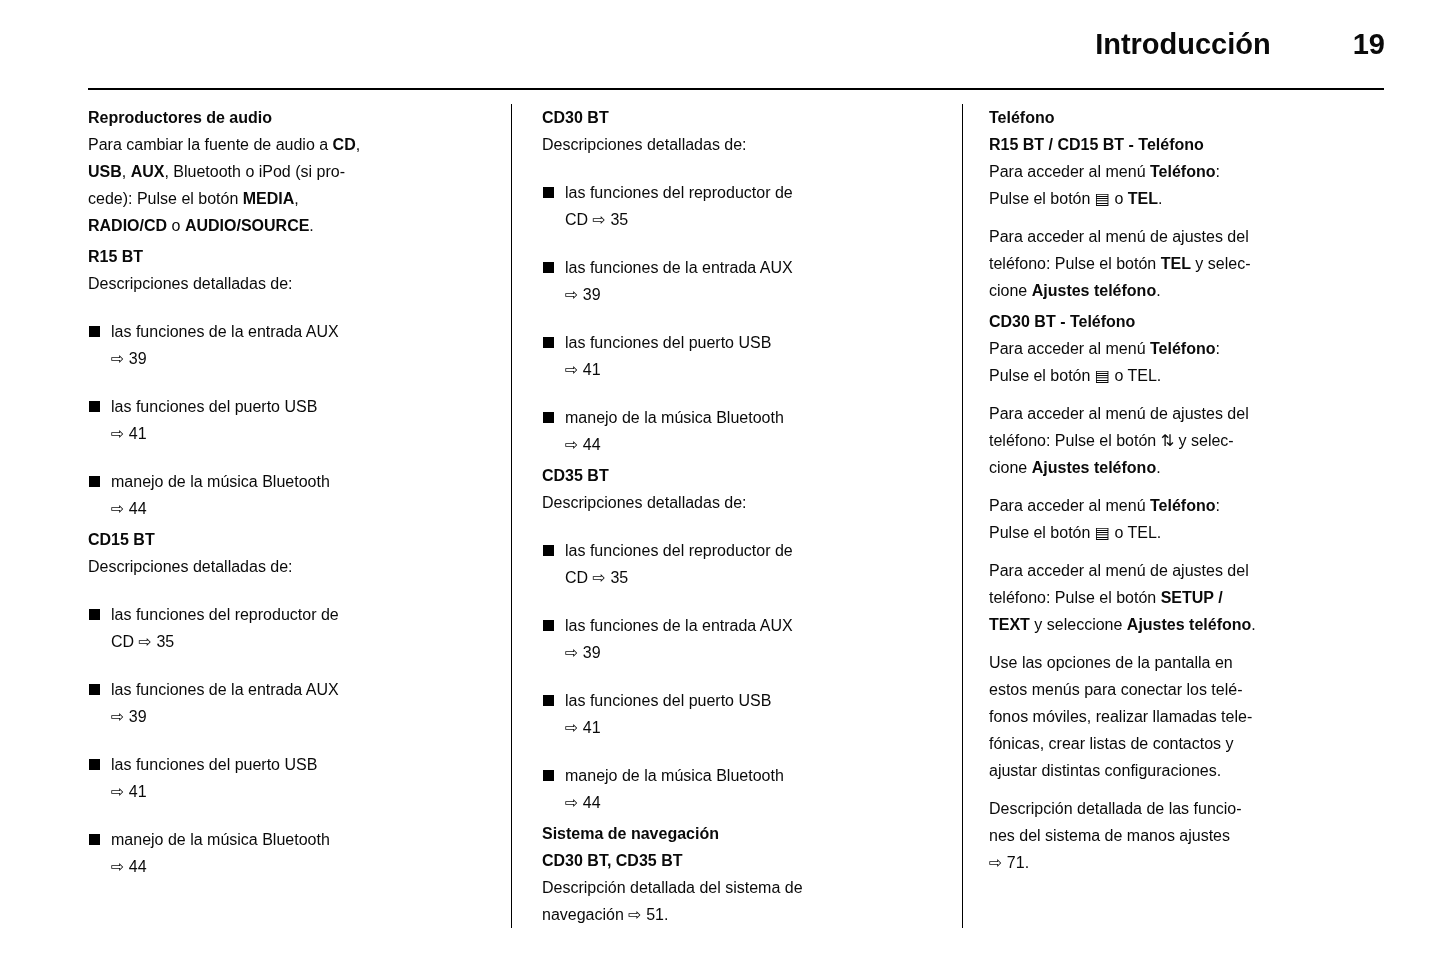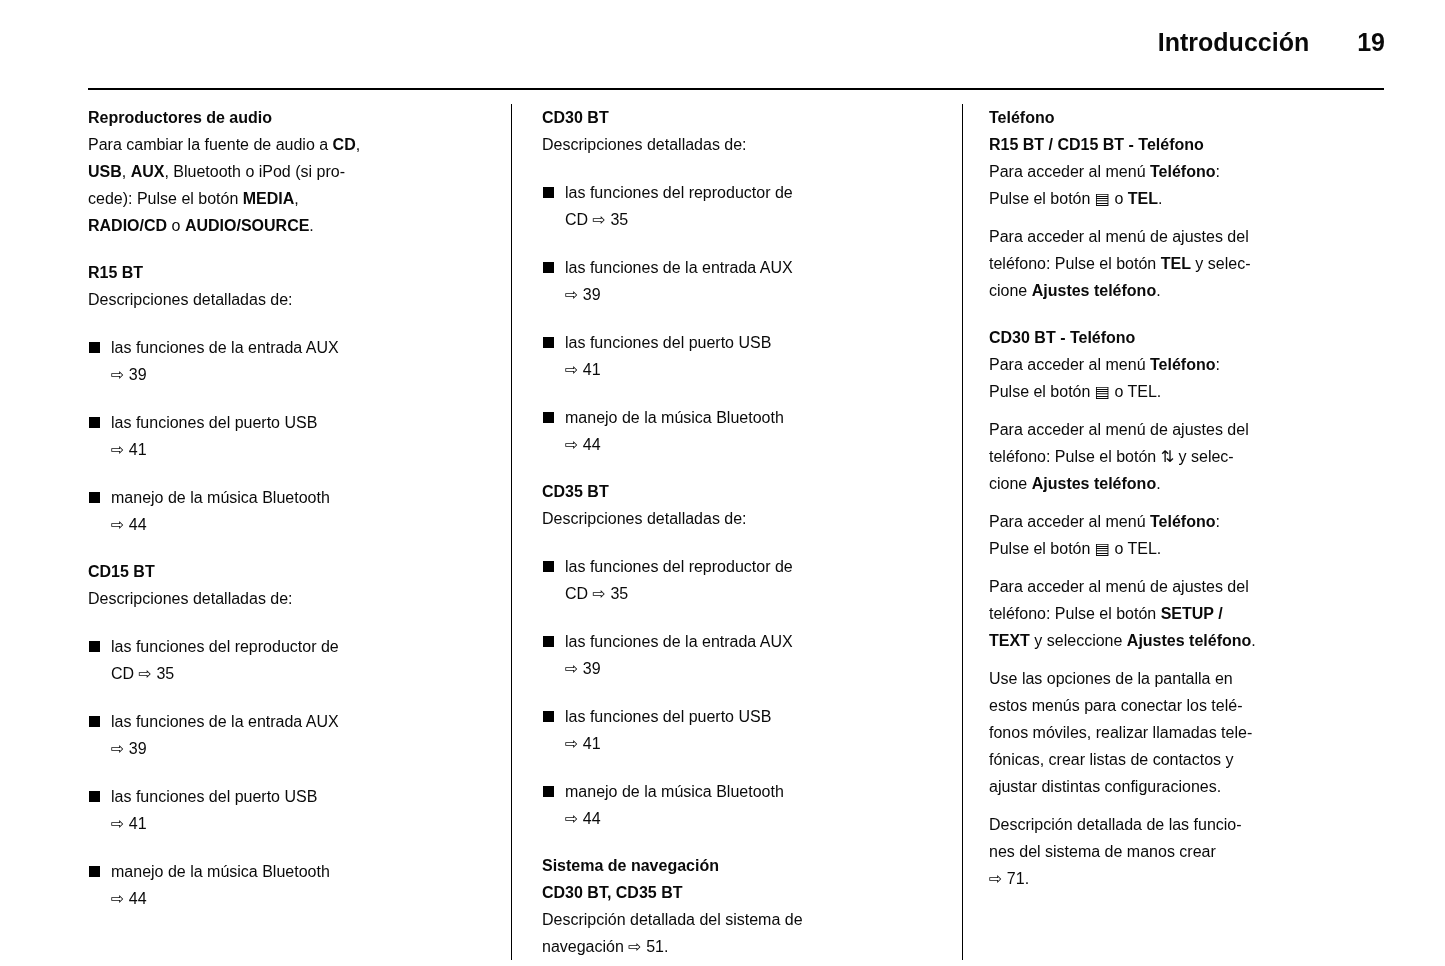--- a/index.html
+++ b/index.html
@@ -7,39 +7,39 @@
   body {
     width:1445px; height:966px; position:relative;
     font-family:"Liberation Sans","DejaVu Sans",sans-serif;
     color:#0a0a0a;
     -webkit-font-smoothing:antialiased;
   }
   .page { position:absolute; inset:0; background:#fff; overflow:hidden; }
 
   .header {
     position:absolute; top:28px; right:60px;
-    display:flex; align-items:baseline; gap:48px;
-    font-size:25px; font-weight:bold;
+    display:flex; align-items:baseline; gap:82px;
+    font-size:29px; font-weight:bold;
   }
 
   .hrule {
     position:absolute; top:88px; left:88px; width:1296px; height:1.5px;
     background:#000;
   }
 
   .columns {
     position:absolute; top:104px; left:88px; width:1296px;
     display:flex; align-items:stretch; min-height:812px;
   }
   .col { font-size:16px; line-height:27px; }
   .col1 { width:423px; padding-right:20px; }
   .col2 { width:451px; border-left:1.5px solid #000; padding-left:30px; padding-right:14px; }
   .col3 { width:422px; border-left:1.5px solid #000; padding-left:26px; }
 
-  .heading { font-weight:bold; margin-top:20px; }
+  .heading { font-weight:bold; margin-top:4px; }
   .col .heading:first-child { margin-top:0; }
   .heading + .heading { margin-top:0; }
   .heading + .paragraph { margin-top:0; }
   .paragraph { margin-top:11px; }
 
   .bullet-item { display:flex; margin-top:21px; }
   .sq { flex:0 0 auto; width:11px; height:11px; background:#000; margin:8px 11px 0 1px; }
   .btext { flex:1; }
 
   .glyph { font-family:"DejaVu Sans",sans-serif; }
@@ -136,16 +136,16 @@
         <div class="heading">Teléfono</div>
         <div class="heading">R15 BT / CD15 BT - Teléfono</div>
         <p class="paragraph"><span>Para acceder al menú </span><b>Teléfono</b><span>:</span><br><span>Pulse el botón </span><span class="glyph">▤</span><span> o </span><b>TEL</b><span>.</span></p>
         <p class="paragraph"><span>Para acceder al menú de ajustes del</span><br><span>teléfono: Pulse el botón </span><b>TEL</b><span> y selec-</span><br><span>cione </span><b>Ajustes teléfono</b><span>.</span></p>
         <div class="heading">CD30 BT - Teléfono</div>
         <p class="paragraph"><span>Para acceder al menú </span><b>Teléfono</b><span>:</span><br><span>Pulse el botón </span><span class="glyph">▤</span><span> o TEL.</span></p>
         <p class="paragraph"><span>Para acceder al menú de ajustes del</span><br><span>teléfono: Pulse el botón </span><span class="glyph">⇅</span><span> y selec-</span><br><span>cione </span><b>Ajustes teléfono</b><span>.</span></p>
         <p class="paragraph"><span>Para acceder al menú </span><b>Teléfono</b><span>:</span><br><span>Pulse el botón </span><span class="glyph">▤</span><span> o TEL.</span></p>
         <p class="paragraph"><span>Para acceder al menú de ajustes del</span><br><span>teléfono: Pulse el botón </span><b>SETUP /</b><br><b>TEXT</b><span> y seleccione </span><b>Ajustes teléfono</b><span>.</span></p>
         <p class="paragraph"><span>Use las opciones de la pantalla en</span><br><span>estos menús para conectar los telé-</span><br><span>fonos móviles, realizar llamadas tele-</span><br><span>fónicas, crear listas de contactos y</span><br><span>ajustar distintas configuraciones.</span></p>
-        <p class="paragraph"><span>Descripción detallada de las funcio-</span><br><span>nes del sistema de manos crear</span><br><span class="glyph">⇨</span><span> 71.</span></p>
+        <p class="paragraph"><span>Descripción detallada de las funcio-</span><br><span>nes del sistema de manos ajustes</span><br><span class="glyph">⇨</span><span> 71.</span></p>
       </div>
     </div>
 </div>
 
 </body></html>

